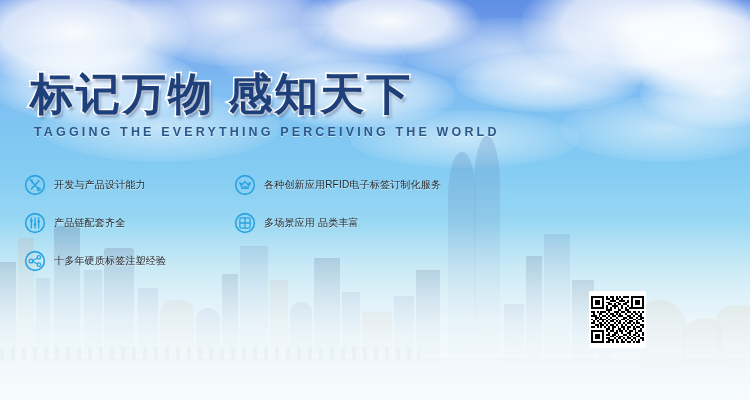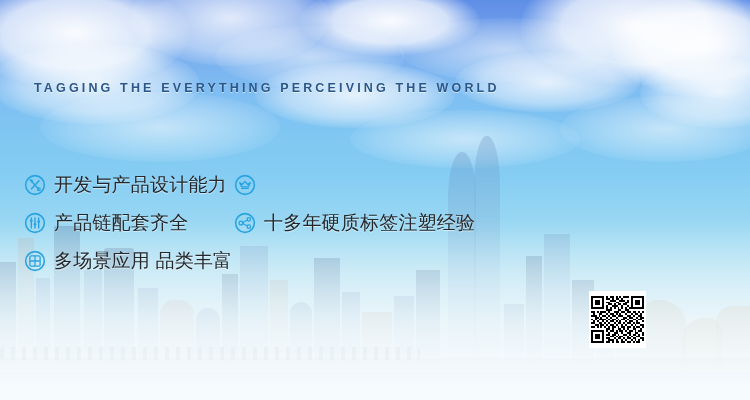--- a/index.html
+++ b/index.html
@@ -155,21 +155,21 @@
     align-items: center;
     gap: 8px;
   }
   .feature .ico {
     flex: 0 0 auto;
     width: 22px;
     height: 22px;
     display: block;
   }
   .feature .label {
-    font-size: 19px;
+    font-size: 10px;
     color: #24282c;
     white-space: nowrap;
     letter-spacing: 0.2px;
     text-shadow: 0 1px 1px rgba(255,255,255,0.6);
   }
 
   
   .qr {
     position: absolute;
     left: 589px;
@@ -239,20 +239,21 @@
     <div class="rock" style="left:716px; width:44px; height:66px; border-radius:16px 10px 0 0;"></div>
 
     <div class="trees" style="left:0px; width:420px;"></div>
     <div class="promenade"></div>
     <div class="water"></div>
   </div>
 
   <div class="haze"></div>
 
   <div class="headline-wrap">
+    <h1 class="headline">标记万物 感知天下</h1>
     <div class="subheadline">TAGGING THE EVERYTHING PERCEIVING THE WORLD</div>
   </div>
 
   <div class="features">
 
     <div class="feature">
       <svg class="ico" viewBox="0 0 24 24">
         <circle cx="12" cy="12" r="10.2" fill="none" stroke="#29a3e0" stroke-width="1.7"></circle>
         <path d="M7.4 7.2 L15.6 16.2 M16.4 7.4 L8.2 16.2" stroke="#29a3e0" stroke-width="1.6" stroke-linecap="round" fill="none"></path>
         <path d="M6.6 6.4 l2.1 0.5 0.5 2.1" stroke="#29a3e0" stroke-width="1.5" fill="none" stroke-linecap="round"></path>
@@ -260,52 +261,53 @@
       </svg>
       <span class="label">开发与产品设计能力</span>
     </div>
 
     <div class="feature">
       <svg class="ico" viewBox="0 0 24 24">
         <circle cx="12" cy="12" r="10.2" fill="none" stroke="#29a3e0" stroke-width="1.7"></circle>
         <path d="M6.2 9.4 L8.3 14 H15.7 L17.8 9.4 L14.9 11.4 L12 8 L9.1 11.4 Z" fill="none" stroke="#29a3e0" stroke-width="1.45" stroke-linejoin="round"></path>
         <path d="M8.3 15.6 H15.7" stroke="#29a3e0" stroke-width="1.45" stroke-linecap="round"></path>
       </svg>
+      <span class="label">各种创新应用RFID电子标签订制化服务</span>
     </div>
 
     <div class="feature">
       <svg class="ico" viewBox="0 0 24 24">
         <circle cx="12" cy="12" r="10.2" fill="none" stroke="#29a3e0" stroke-width="1.7"></circle>
         <path d="M8 6.6 V17.4 M12 6.6 V17.4 M16 6.6 V17.4" stroke="#29a3e0" stroke-width="1.5" stroke-linecap="round"></path>
         <rect x="6.5" y="8.4" width="3" height="2.4" rx="0.9" fill="#29a3e0"></rect>
         <rect x="10.5" y="12.2" width="3" height="2.4" rx="0.9" fill="#29a3e0"></rect>
         <rect x="14.5" y="9.4" width="3" height="2.4" rx="0.9" fill="#29a3e0"></rect>
       </svg>
       <span class="label">产品链配套齐全</span>
     </div>
 
 
     <div class="feature">
       <svg class="ico" viewBox="0 0 24 24">
         <circle cx="12" cy="12" r="10.2" fill="none" stroke="#29a3e0" stroke-width="1.7"></circle>
+        <rect x="6.4" y="6.4" width="11.2" height="11.2" rx="1.6" fill="none" stroke="#29a3e0" stroke-width="1.4"></rect>
+        <path d="M12 6.4 V17.6 M6.4 12 H17.6" stroke="#29a3e0" stroke-width="1.4"></path>
+      </svg>
+      <span class="label">多场景应用  品类丰富</span>
+    </div>
+
+    <div class="feature">
+      <svg class="ico" viewBox="0 0 24 24">
+        <circle cx="12" cy="12" r="10.2" fill="none" stroke="#29a3e0" stroke-width="1.7"></circle>
         <path d="M8.6 12 L15.2 8.4 M8.6 12 L15.2 15.6" stroke="#29a3e0" stroke-width="1.35"></path>
         <circle cx="7.6" cy="12" r="2.1" fill="none" stroke="#29a3e0" stroke-width="1.35"></circle>
         <circle cx="16.2" cy="8" r="1.9" fill="none" stroke="#29a3e0" stroke-width="1.35"></circle>
         <circle cx="16.2" cy="16" r="1.9" fill="none" stroke="#29a3e0" stroke-width="1.35"></circle>
       </svg>
       <span class="label">十多年硬质标签注塑经验</span>
-    </div>
-
-    <div class="feature">
-      <svg class="ico" viewBox="0 0 24 24">
-        <circle cx="12" cy="12" r="10.2" fill="none" stroke="#29a3e0" stroke-width="1.7"></circle>
-        <rect x="6.4" y="6.4" width="11.2" height="11.2" rx="1.6" fill="none" stroke="#29a3e0" stroke-width="1.4"></rect>
-        <path d="M12 6.4 V17.6 M6.4 12 H17.6" stroke="#29a3e0" stroke-width="1.4"></path>
-      </svg>
-      <span class="label">多场景应用  品类丰富</span>
     </div>
   </div>
 
   <div class="qr">
     <svg id="qr-svg" viewBox="0 0 28 25" shape-rendering="crispEdges">
         <rect x="0" y="0" width="1" height="1" fill="#000"></rect>
         <rect x="1" y="0" width="1" height="1" fill="#000"></rect>
         <rect x="2" y="0" width="1" height="1" fill="#000"></rect>
         <rect x="3" y="0" width="1" height="1" fill="#000"></rect>
         <rect x="4" y="0" width="1" height="1" fill="#000"></rect>

